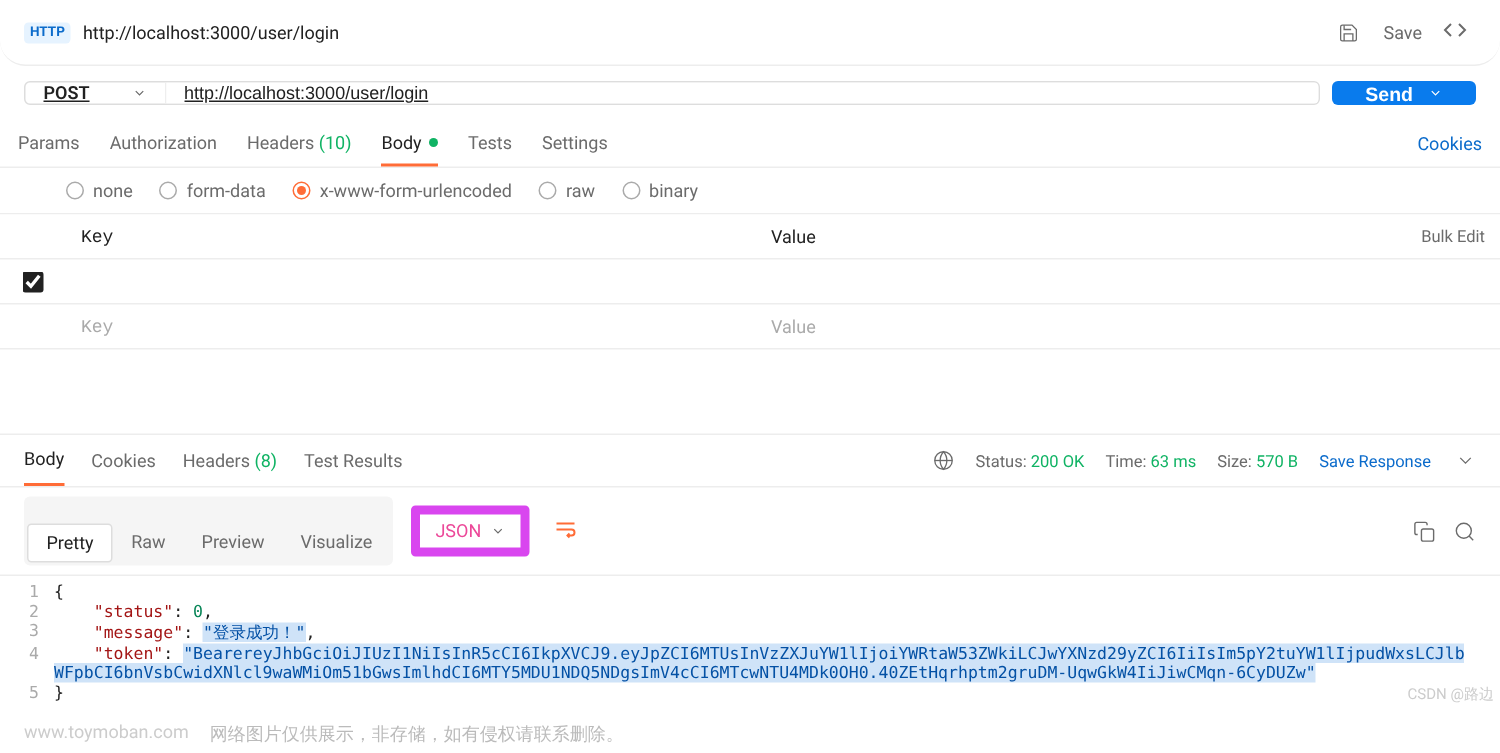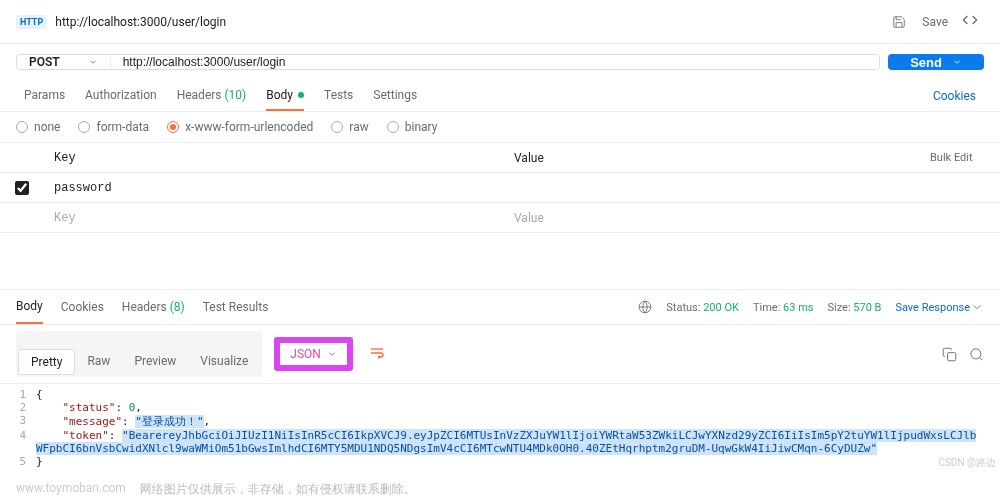--- a/index.html
+++ b/index.html
@@ -1,65 +1,65 @@
 <!DOCTYPE html>
 <html><head>
 <meta charset="utf-8">
 <style>
 * { box-sizing: border-box; margin: 0; padding: 0; }
 body { font-family: -apple-system, BlinkMacSystemFont, "Segoe UI", Roboto, sans-serif; font-size: 12px; color: #212121; background: #fff; width: 1000px; height: 502px; overflow: hidden; position: relative; }
 
-.header-row { display: flex; align-items: center; padding: 6px 16px; border-bottom: 1px solid #ededed; gap: 8px; }
+.header-row { display: flex; align-items: center; padding: 6px 16px; border-bottom: 1px solid #ededed; gap: 8px; border-radius: 17px; }
 .http-badge { background: #e6f3ff; color: #0b6bcb; font-size: 9px; font-weight: 700; padding: 2px 4px; border-radius: 3px; }
 .header-url { font-size: 12px; color: #212121; flex: 1; }
 .save-block { display: flex; align-items: center; gap: 16px; color: #6b6b6b; cursor: pointer; }
 .save-block svg { width: 14px; height: 14px; fill: none; stroke: #6b6b6b; stroke-width: 1.5; }
 .right-tool { padding: 6px; color: #6b6b6b; cursor: pointer; }
 
 .request-row { display: flex; align-items: stretch; padding: 10px 16px 10px 16px; gap: 8px; }
-.method-url { display: flex; flex: 1; border: 1px solid #ddd; border-radius: 4px; overflow: hidden; }
+.method-url { display: flex; flex: 1; border: 1px solid #ddd; border-radius: 4px; overflow: hidden; text-decoration: underline; }
 .method-select { display: flex; align-items: center; gap: 28px; padding: 0 12px; border-right: 1px solid #eee; cursor: pointer; }
 .method-select span { font-weight: 600; font-size: 12px; color: #212121; }
 .method-select svg { width: 10px; height: 10px; stroke: #6b6b6b; fill: none; stroke-width: 2; }
 .url-input { flex: 1; border: none; outline: none; padding: 0 12px; font-size: 12px; color: #212121; }
 .send-btn { background: #097bed; color: #fff; border: none; border-radius: 4px; padding: 0 22px; font-size: 13px; font-weight: 600; cursor: pointer; display: flex; align-items: center; gap: 10px; }
 .send-btn svg { width: 10px; height: 10px; stroke: #fff; fill: none; stroke-width: 2; }
 
-.tabs-row { display: flex; align-items: center; padding: 0 24px; border-bottom: 1px solid #ededed; gap: 20px; height: 32px; }
+.tabs-row { display: flex; align-items: center; padding: 0 12px; border-bottom: 1px solid #ededed; gap: 20px; height: 32px; }
 .tab { font-size: 12px; color: #6b6b6b; cursor: pointer; height: 100%; display: flex; align-items: center; border-bottom: 2px solid transparent; }
 .tab.active { color: #212121; border-bottom-color: #ff6c37; }
 .tab .count { color: #10b364; margin-left: 3px; }
 .tab .dot { width: 6px; height: 6px; background: #10b364; border-radius: 50%; margin-left: 5px; }
 .cookies-link { margin-left: auto; color: #0b6bcb; font-size: 12px; cursor: pointer; }
 
-.body-type-row { display: flex; align-items: center; padding: 8px 16px; gap: 18px; }
+.body-type-row { display: flex; align-items: center; padding: 8px 16px; gap: 18px; margin-left: 28px; }
 .radio-opt { display: flex; align-items: center; gap: 6px; font-size: 12px; color: #6b6b6b; cursor: pointer; }
 .radio-opt .r { width: 12px; height: 12px; border: 1px solid #aaa; border-radius: 50%; display: inline-flex; align-items: center; justify-content: center; }
 .radio-opt.checked .r::after { content: ""; width: 6px; height: 6px; background: #6b6b6b; border-radius: 50%; }
 .radio-opt.checked.orange .r::after { background: #ff6c37; }
 .radio-opt.checked.orange .r { border-color: #ff6c37; }
 
 .kv-table { border-top: 1px solid #ededed; }
 .kv-head, .kv-row { display: flex; align-items: center; border-bottom: 1px solid #ededed; min-height: 30px; }
 .kv-head { background: #fff; font-size: 11px; color: #6b6b6b; }
 .kv-check { width: 44px; display: flex; justify-content: center; }
 .kv-check input { width: 14px; height: 14px; accent-color: #212121; }
 .kv-key { flex: 0 0 460px; padding: 0 10px; font-size: 12px; color: #212121; font-family: Liberation Mono, monospace; }
 .kv-val { flex: 1; padding: 0 10px; font-size: 12px; color: #212121; }
-.kv-bulk { width: 70px; padding-right: 20px; font-size: 11px; color: #6b6b6b; cursor: pointer; }
+.kv-bulk { width: 70px; text-align: right; padding-right: 10px; font-size: 11px; color: #6b6b6b; cursor: pointer; }
 .kv-row.empty .kv-key, .kv-row.empty .kv-val { color: #aaa; }
 
 .response-area { position: absolute; left: 0; right: 0; bottom: 30px; border-top: 1px solid #ededed; background: #fff; }
 .resp-tabs { display: flex; align-items: center; padding: 0 16px; height: 34px; gap: 18px; }
 .resp-tabs .tab { border: none; }
 .resp-tabs .tab.active { border-bottom: 2px solid #ff6c37; }
 .resp-meta { margin-left: auto; display: flex; align-items: center; gap: 14px; font-size: 11px; color: #6b6b6b; }
 .resp-meta .val-ok { color: #10b364; }
 .resp-meta svg { width: 14px; height: 14px; stroke: #6b6b6b; fill: none; stroke-width: 1.5; }
-.save-resp { color: #0b6bcb; cursor: pointer; display: flex; align-items: center; gap: 0; }
+.save-resp { color: #0b6bcb; cursor: pointer; display: flex; align-items: center; gap: 16px; }
 
 .resp-toolbar { display: flex; align-items: center; padding: 6px 16px; gap: 4px; border-top: 1px solid #ededed; border-bottom: 1px solid #ededed; }
 .resp-toolbar .btn { padding: 5px 12px; font-size: 12px; color: #6b6b6b; cursor: pointer; border-radius: 3px; margin-top: 16px; }
 .resp-toolbar .btn.active { background: #fff; color: #212121; border: 1px solid #ddd; }
 .resp-toolbar .grp { background: #f5f5f5; border-radius: 4px; display: flex; padding: 2px; margin-right: 8px; }
 .json-sel { display: flex; align-items: center; gap: 6px; padding: 4px 10px; border: 6px solid #d946ef; border-radius: 3px; font-size: 12px; color: #ec4899; cursor: pointer; }
 .json-sel svg { width: 10px; height: 10px; stroke: #6b6b6b; fill: none; stroke-width: 2; }
 .wrap-btn { margin-left: 8px; color: #ff6c37; cursor: pointer; padding: 4px; }
 .resp-right { margin-left: auto; display: flex; gap: 12px; }
 .resp-right svg { width: 15px; height: 15px; stroke: #6b6b6b; fill: none; stroke-width: 1.5; cursor: pointer; }
@@ -161,21 +161,20 @@
   <div class="kv-head">
     <div class="kv-check"></div>
     <div class="kv-key">Key</div>
     <div class="kv-val">Value</div>
     <div class="kv-bulk">Bulk Edit</div>
   </div>
   <div class="kv-row">
     <div class="kv-check">
         <input type="checkbox" checked="" style="">
       </div>
-    <div class="kv-key">password</div>
     <div class="kv-bulk"></div>
   </div>
   <div class="kv-row empty">
     <div class="kv-check"></div>
     <div class="kv-key">Key</div>
     <div class="kv-val">Value</div>
     <div class="kv-bulk"></div>
   </div>
 </div>
 

